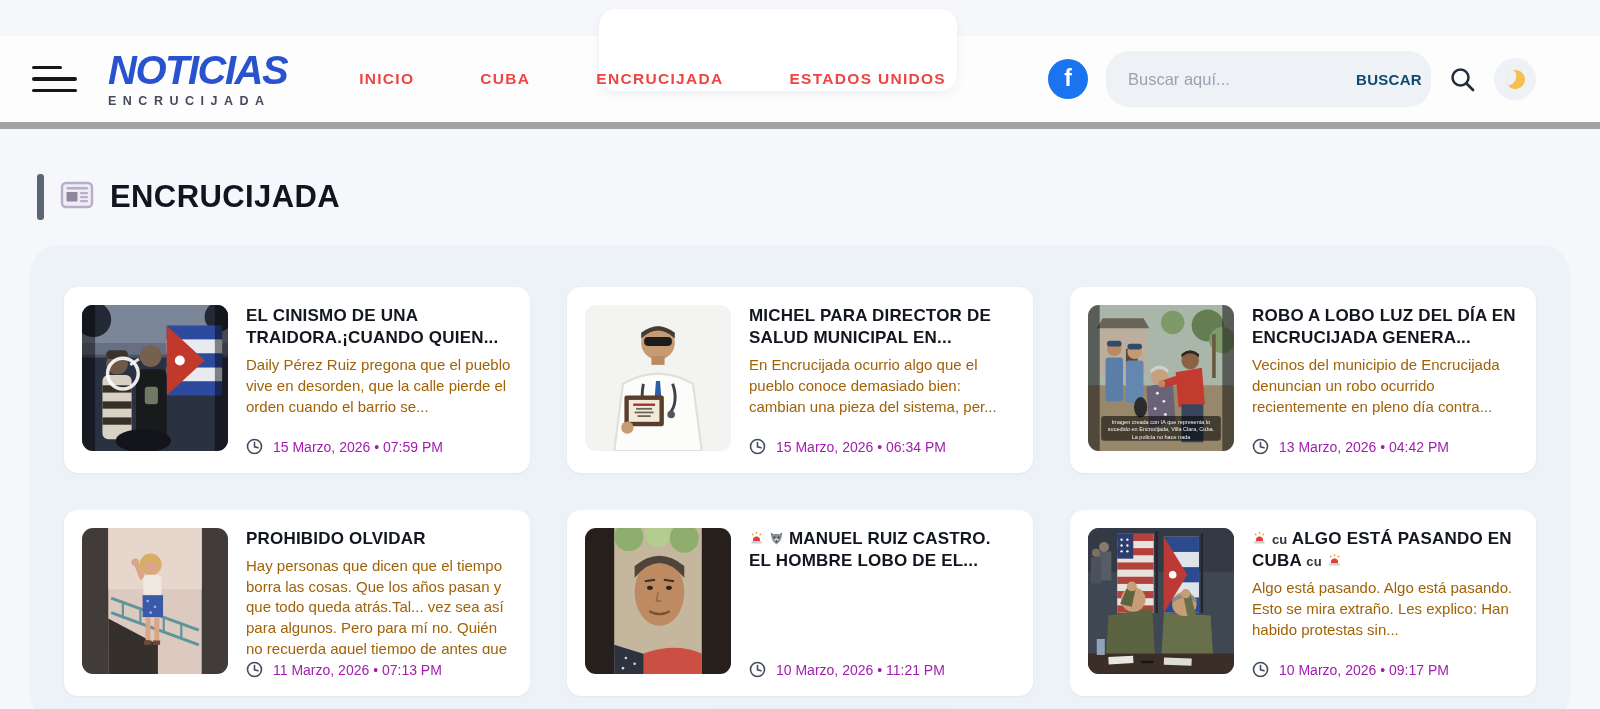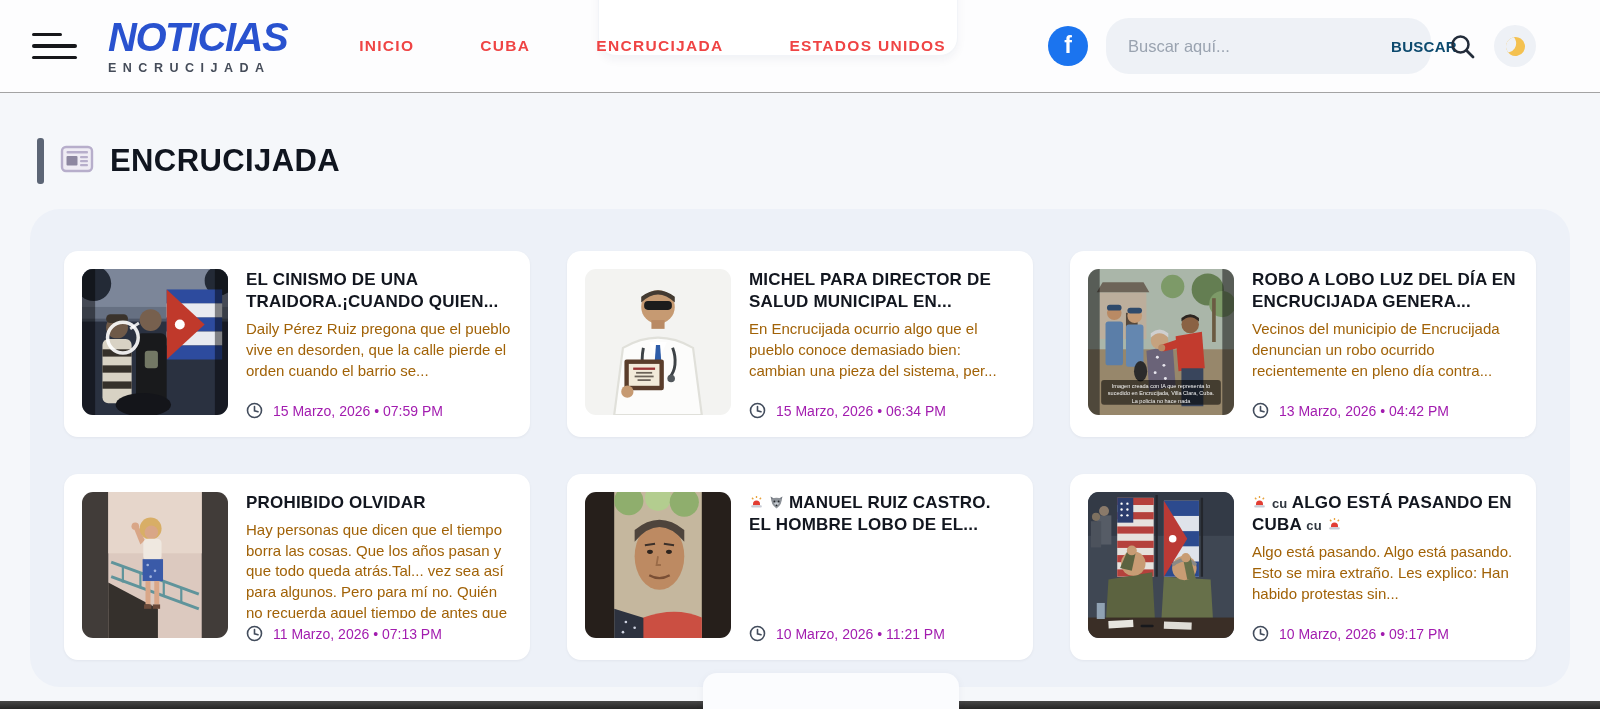--- a/index.html
+++ b/index.html
@@ -1,34 +1,34 @@
 <!DOCTYPE html>
 <html><head>
 <meta charset="utf-8">
 <style>
   * { margin:0; padding:0; box-sizing:border-box; }
   html,body { width:1600px; height:709px; overflow:hidden; font-family:"Liberation Sans", sans-serif; background:#f5f7fa; }
 
   
-  .header { position:relative; height:93px; background:#fdfdfe; border-bottom:1px solid #a3a3a3; display:flex; align-items:center; padding:0 0 0 32px; z-index:5; }
+  .header { position:relative; height:93px; background:#fdfdfe; border-bottom:7px solid #a3a3a3; display:flex; align-items:center; padding:0 0 0 32px; z-index:5;margin-top:36px; }
   .hamburger { width:46px; display:flex; flex-direction:column; gap:8px; cursor:pointer; }
   .hamburger span { height:3.5px; background:#16171a; border-radius:2px; }
   .hamburger span:nth-child(1){ width:30px; }
   .hamburger span:nth-child(2){ width:45px; }
   .hamburger span:nth-child(3){ width:45px; }
   .logo { margin-left:30px; display:flex; flex-direction:column; }
   .logo-name { font-size:40px; font-weight:900; font-style:italic; color:#2952cf; letter-spacing:-1.5px; line-height:1; }
   .logo-tag { margin-top:4px; font-size:12.5px; font-weight:700; letter-spacing:6.5px; color:#454c59; }
   .nav { display:flex; gap:66px; margin-left:72px; position:relative; z-index:2; }
   .nav a { text-decoration:none; font-size:15.5px; font-weight:700; letter-spacing:1.3px; color:#ef4444; cursor:pointer; }
   .nav-backdrop { position:absolute; left:598px; top:-28px; width:360px; height:84px; background:#fff; border:1px solid #f2f4f8; border-radius:18px; box-shadow:0 4px 10px rgba(25,40,70,.05); z-index:1; }
   .header-right { margin-left:auto; display:flex; align-items:center; gap:18px; padding-right:64px; position:relative; z-index:2; }
   .fb-btn { width:40px; height:40px; border-radius:50%; background:#1b74ef; color:#fff; display:flex; align-items:center; justify-content:center; font-size:23px; font-weight:800; cursor:pointer; }
   .fb-btn i { font-style:normal; transform:translateY(-1px); }
-  .search-pill { width:325px; height:56px; background:#eef1f6; border-radius:23px; display:flex; align-items:center; padding:0 12px 0 22px;gap:35px; }
+  .search-pill { width:325px; height:56px; background:#eef1f6; border-radius:23px; display:flex; align-items:center; padding:0 12px 0 22px; }
   .search-pill input { flex:1; border:none; outline:none; background:transparent; font-size:16.5px; color:#4a5160; font-family:"Liberation Sans", sans-serif; }
   .search-pill input::placeholder { color:#9aa3b0; }
   .buscar-btn { border:none; background:transparent; color:#0c4a6e; font-weight:800; font-size:15px; letter-spacing:.3px; cursor:pointer; font-family:"Liberation Sans", sans-serif; padding:6px 8px; }
   .search-icon-btn { background:transparent; border:none; cursor:pointer; display:flex; }
   .theme-toggle { width:42px; height:42px; border-radius:50%; background:#eef1f6; display:flex; align-items:center; justify-content:center; cursor:pointer; }
   .moon { width:19px; height:19px; border-radius:50%; background:#f4c150; position:relative; overflow:hidden; transform:rotate(-12deg); }
   .moon::after { content:''; position:absolute; width:19px; height:19px; border-radius:50%; background:#eef1f6; left:-8px; top:-5px; }
 
   
   .main { position:relative; height:608px; background:#f5f7fa; }

